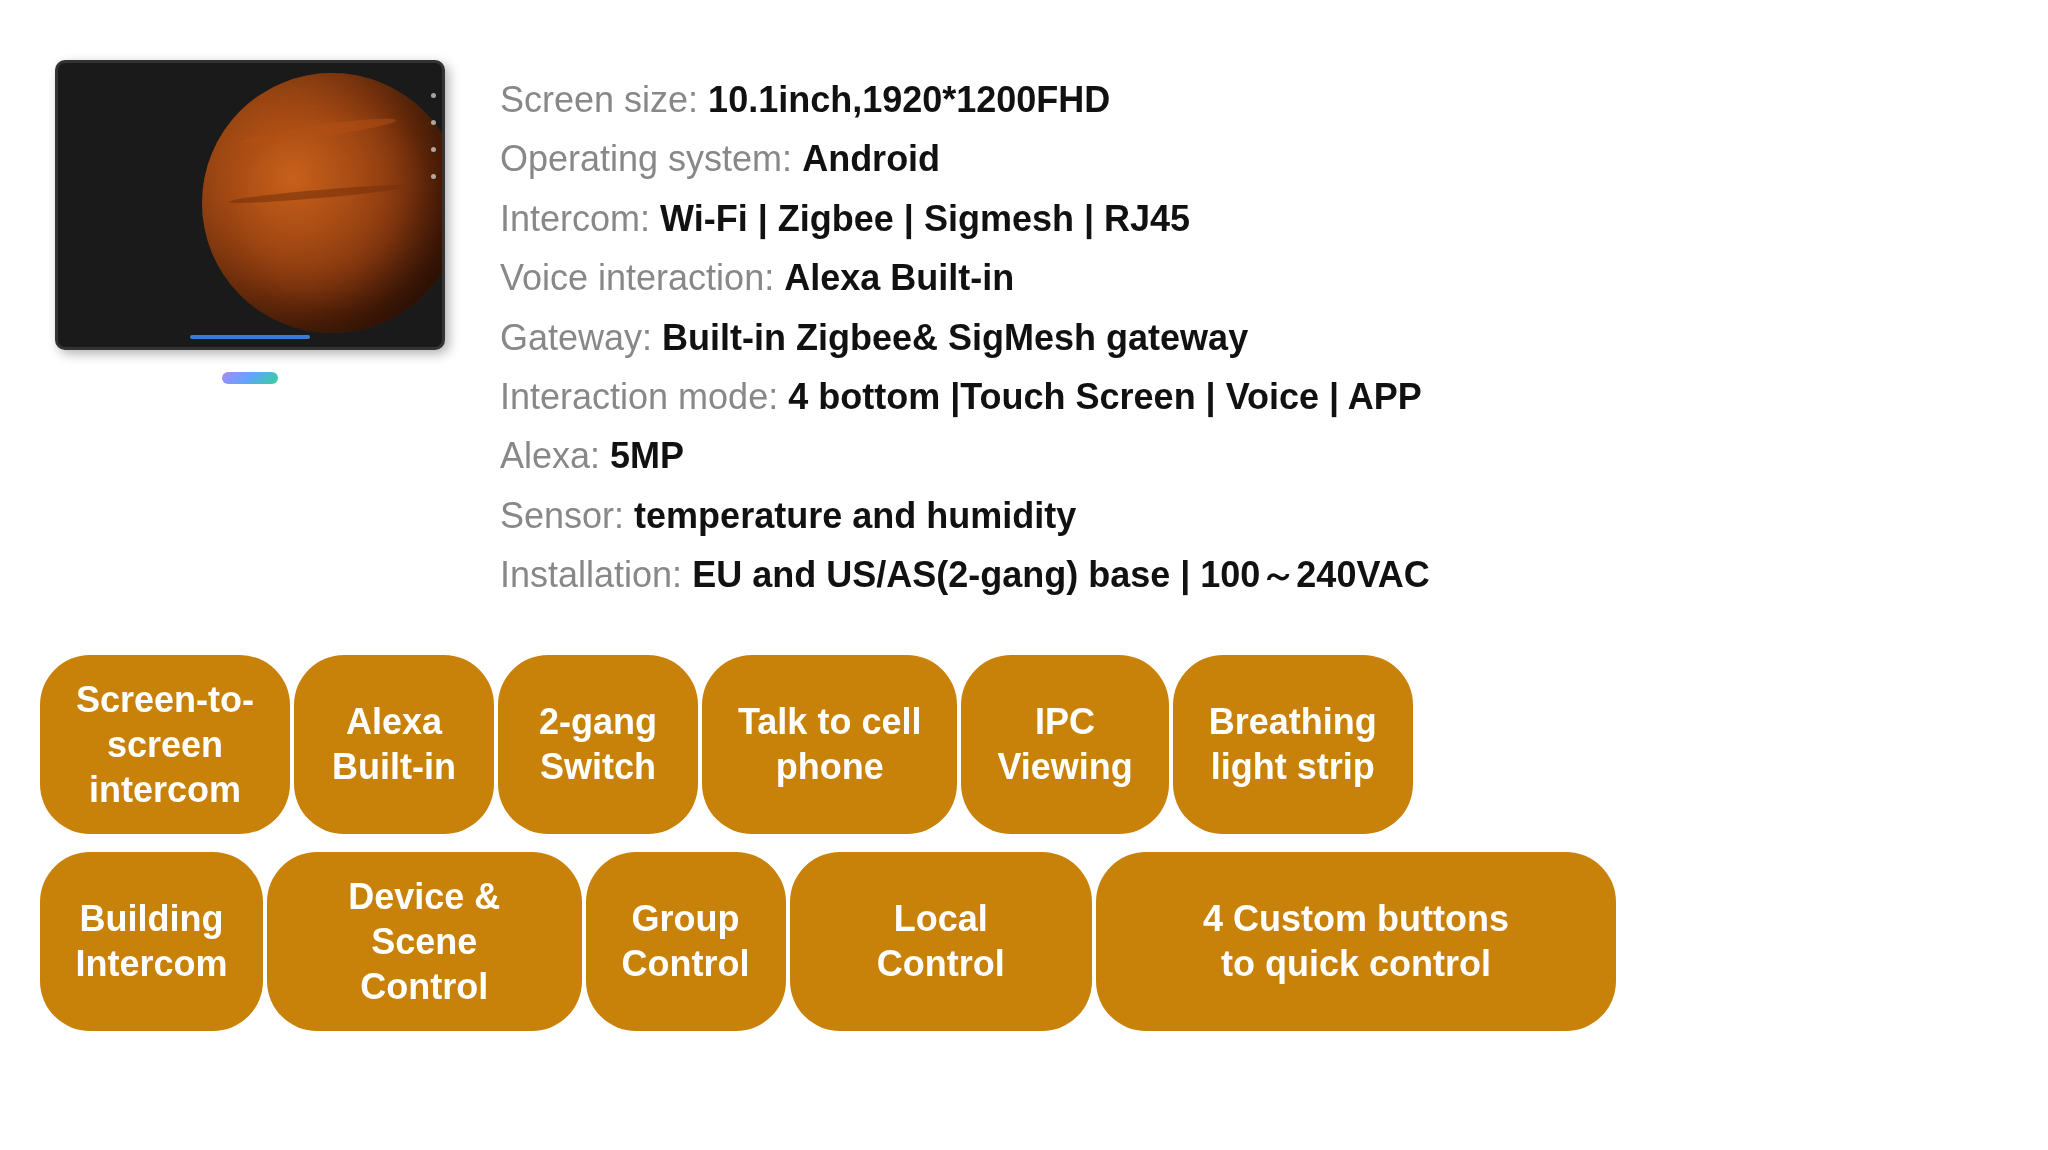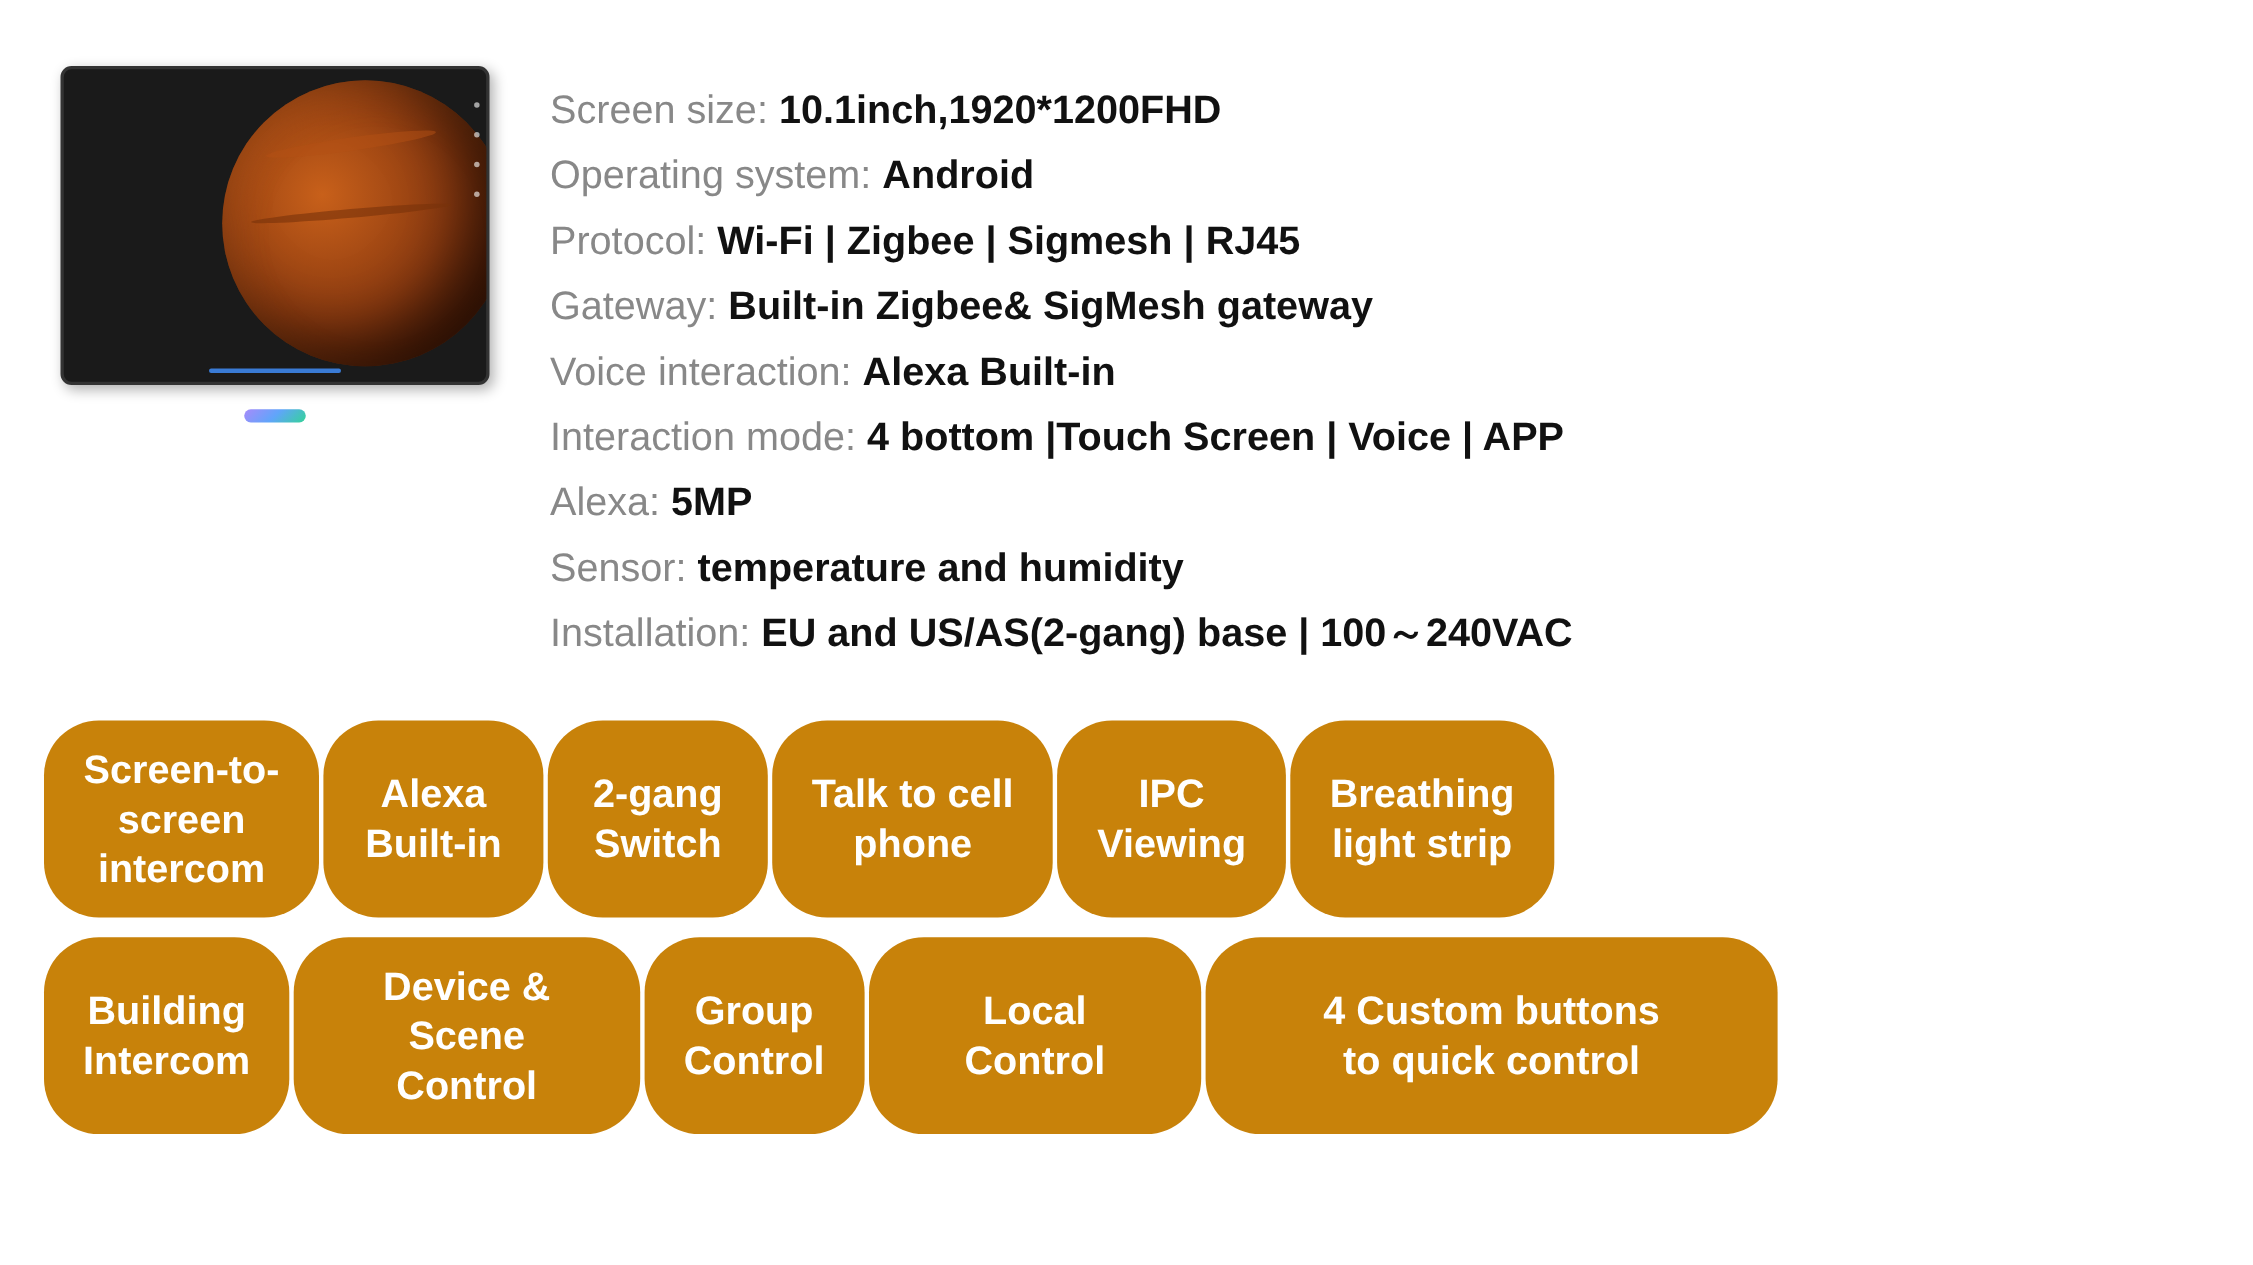--- a/index.html
+++ b/index.html
@@ -232,23 +232,23 @@
         <div class="device-bottom-bar"></div>
       </div>
       <div class="device-label"></div>
       <div class="max-badge"></div>
     </div>
 
     <div class="specs">
 
     <div class="spec-row"><span class="spec-label">Screen size:</span> <span class="spec-value">10.1inch,1920*1200FHD</span></div>
         <div class="spec-row"><span class="spec-label">Operating system:</span> <span class="spec-value">Android</span></div>
-        <div class="spec-row"><span class="spec-label">Protocol:</span> <span class="spec-value">Wi-Fi | Zigbee | Sigmesh | RJ45</span></div>
+        <div class="spec-row"><span class="spec-label">Intercom:</span> <span class="spec-value">Wi-Fi | Zigbee | Sigmesh | RJ45</span></div>
+        <div class="spec-row"><span class="spec-label">Voice interaction:</span> <span class="spec-value">Alexa Built-in</span></div>
         <div class="spec-row"><span class="spec-label">Gateway:</span> <span class="spec-value">Built-in Zigbee&amp; SigMesh gateway</span></div>
-        <div class="spec-row"><span class="spec-label">Voice interaction:</span> <span class="spec-value">Alexa Built-in</span></div>
         <div class="spec-row"><span class="spec-label">Interaction mode:</span> <span class="spec-value">4 bottom |Touch Screen |  Voice | APP</span></div>
         <div class="spec-row"><span class="spec-label">Alexa:</span> <span class="spec-value">5MP</span></div>
         <div class="spec-row"><span class="spec-label">Sensor:</span> <span class="spec-value">temperature and humidity</span></div>
         <div class="spec-row"><span class="spec-label">Installation:</span> <span class="spec-value">EU and US/AS(2-gang) base | 100～240VAC</span></div>
       </div>
 
   </div>
 
   <div class="pills-section">
     <div class="pills-row" id="pills-row1">

